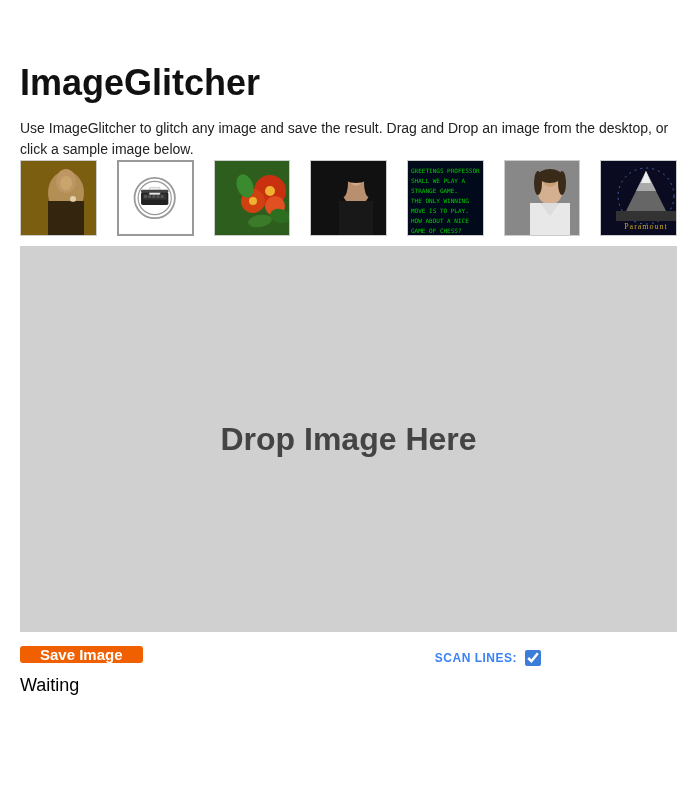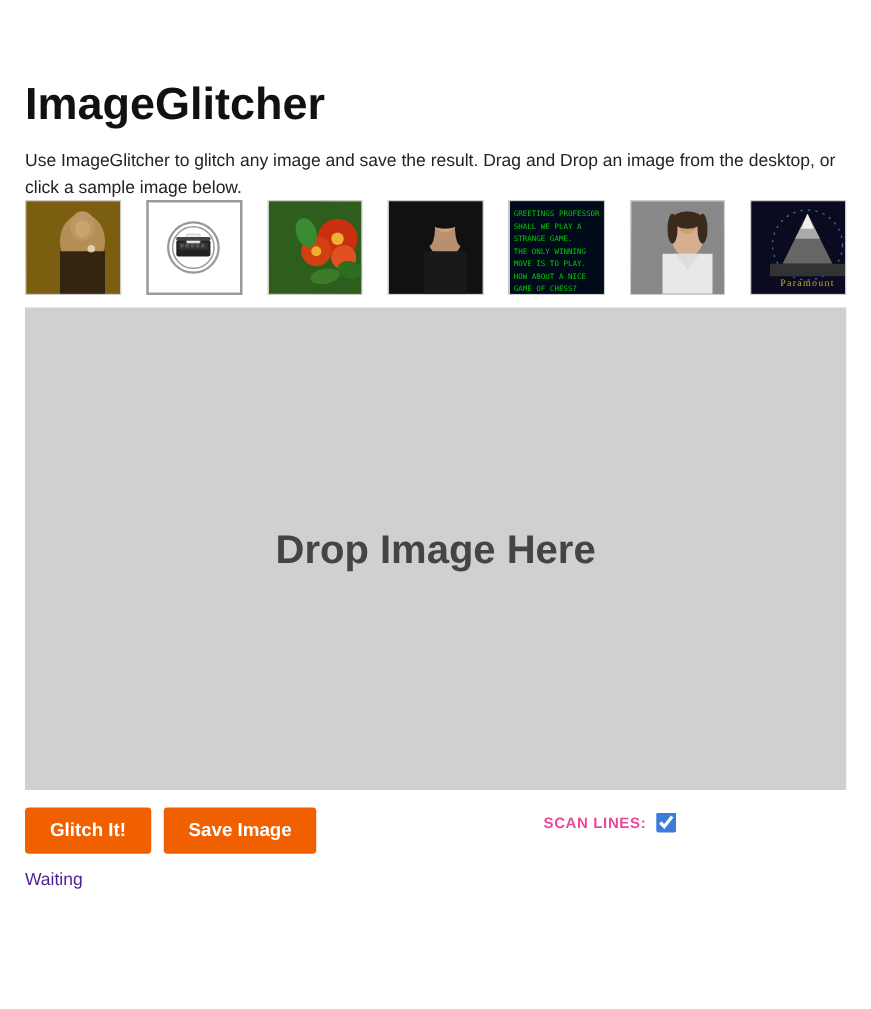--- a/index.html
+++ b/index.html
@@ -97,22 +97,22 @@
       background: #f06000;
       color: #fff;
       border: none;
       padding: 0 20px;
       font-size: 15px;
       font-weight: bold;
       cursor: pointer;
       border-radius: 3px;
     }
     .status-text {
-      font-size: 14px;
-      color: #4c1d95;
+      font-size: 18px;
+      color: #000000;
       margin-top: 2px;
     }
 
     .sliders-col {
       display: flex;
       flex-direction: column;
       gap: 8px;
       min-width: 260px;
       padding-top: 4px;
     }
@@ -156,21 +156,21 @@
       transform: translate(-50%, -50%);
       cursor: pointer;
     }
     .checkbox-row {
       display: flex;
       align-items: center;
       gap: 8px;
     }
     .checkbox-label {
       font-size: 12px;
-      color: #ec4899;
+      color: #3b82f6;
       font-weight: bold;
       width: 100px;
       text-align: right;
       letter-spacing: 0.5px;
     }
     .checkbox-input {
       width: 16px;
       height: 16px;
       accent-color: #3b7dd8;
       cursor: pointer;
@@ -293,21 +293,20 @@
 </div>
 
 <div class="drop-zone">
   <span class="drop-zone-text">Drop Image Here</span>
 </div>
 
 <div class="controls-row">
 
   <div class="buttons-col">
     <div class="btn-row">
-      <button class="btn-glitch">Glitch It!</button>
       <button class="btn-save">Save Image</button>
     </div>
     <span class="status-text">Waiting</span>
   </div>
 
   <div class="sliders-col">
 
 
 
     <div class="checkbox-row">

